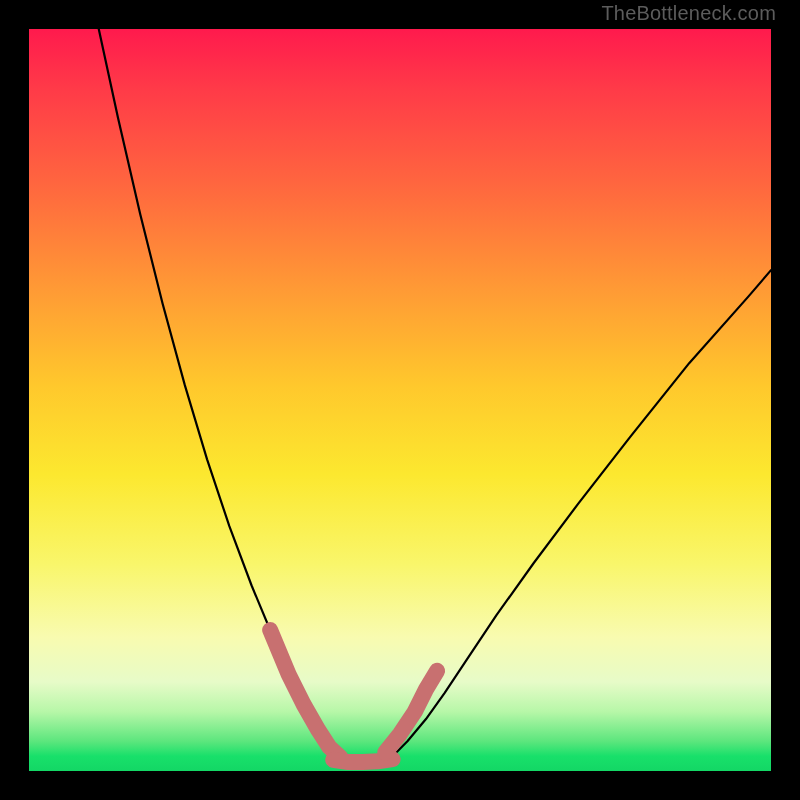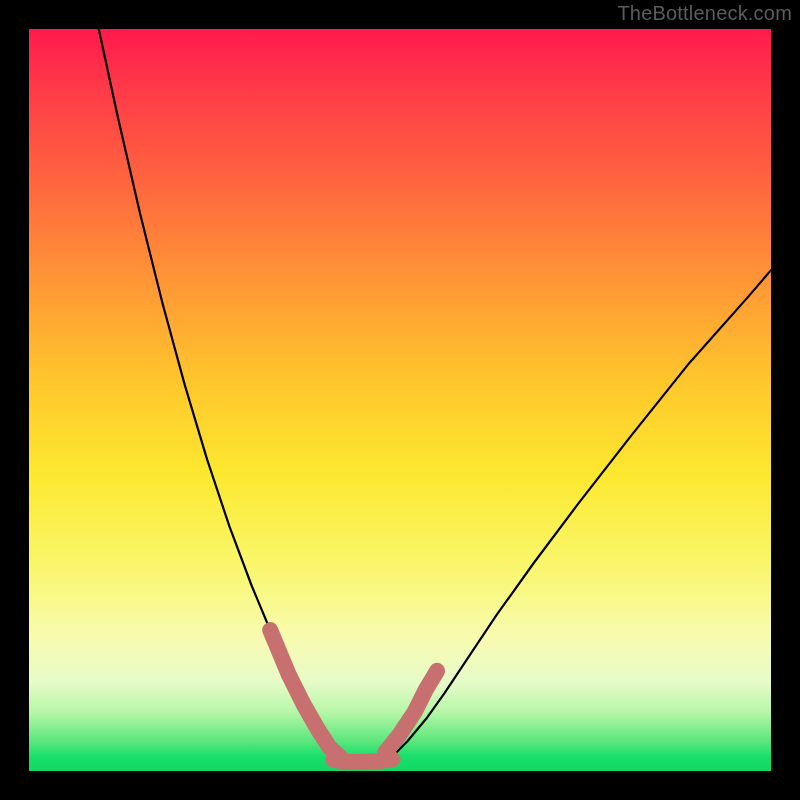--- a/index.html
+++ b/index.html
@@ -44,21 +44,21 @@
       #13d765 100%
     );
   }
   .curve-svg {
     position: absolute;
     inset: 0;
   }
   .watermark {
     position: absolute;
     top: 2px;
-    right: 8px;
+    right: 24px;
     color: #5c5c5c;
     font-size: 20px;
     letter-spacing: 0.2px;
     user-select: none;
   }
 </style>
 </head>
 <body>
 
 <div class="frame">

